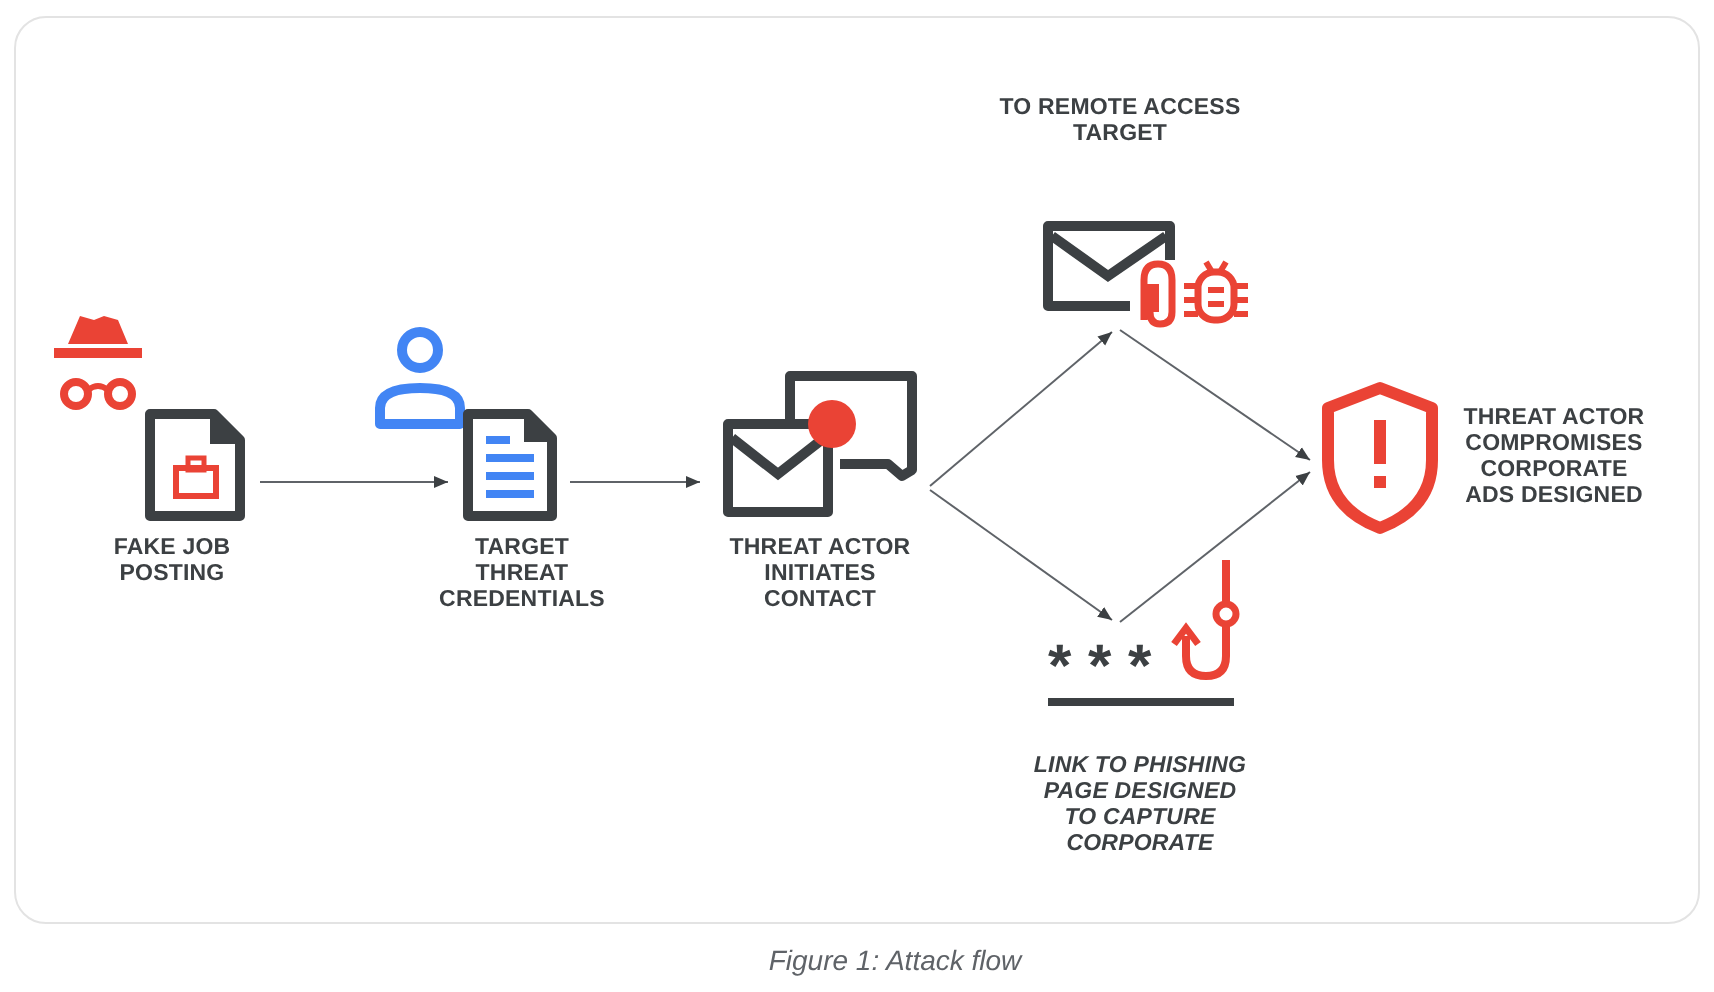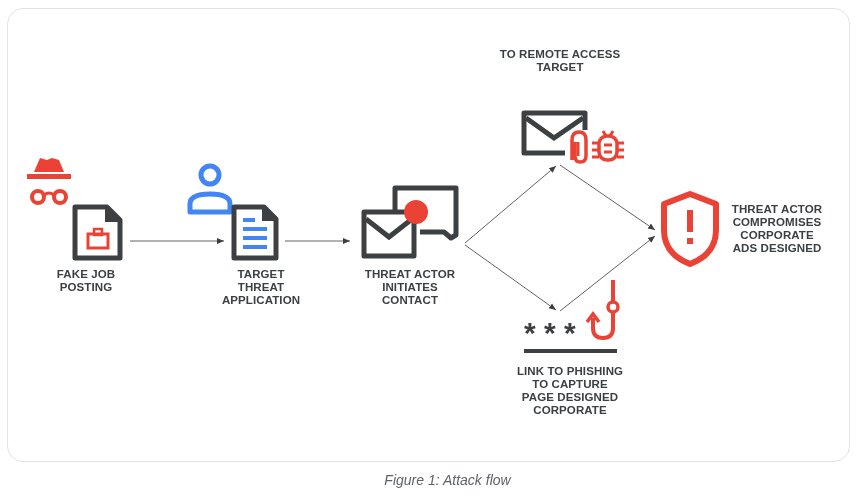--- a/index.html
+++ b/index.html
@@ -107,38 +107,38 @@
 </svg>
 
 <div class="label" style="left:46px; top:268px; width:80px;">
   <div>FAKE JOB</div>
   <div>POSTING</div>
 </div>
 
 <div class="label" style="left:211px; top:268px; width:100px;">
   <div>TARGET</div>
   <div>THREAT</div>
-  <div>APPLICATION</div>
+  <div>CREDENTIALS</div>
 </div>
 
 <div class="label" style="left:355px; top:268px; width:110px;">
   <div>THREAT ACTOR</div>
   <div>INITIATES</div>
   <div>CONTACT</div>
 </div>
 
 <div class="label" style="left:480px; top:48px; width:160px;">
   <div>TO REMOTE ACCESS</div>
   <div>TARGET</div>
 </div>
 
-<div class="label" style="left:500px; top:365px; width:140px;">
+<div class="label" style="left:500px; top:377px; width:140px;font-style:italic;">
   <div>LINK TO PHISHING</div>
+  <div>PAGE DESIGNED</div>
   <div>TO CAPTURE</div>
-  <div>PAGE DESIGNED</div>
   <div>CORPORATE</div>
 </div>
 
 <div class="label" style="left:722px; top:203px; width:110px;">
   <div>THREAT ACTOR</div>
   <div>COMPROMISES</div>
   <div>CORPORATE</div>
   <div>ADS DESIGNED</div>
 </div>
 

